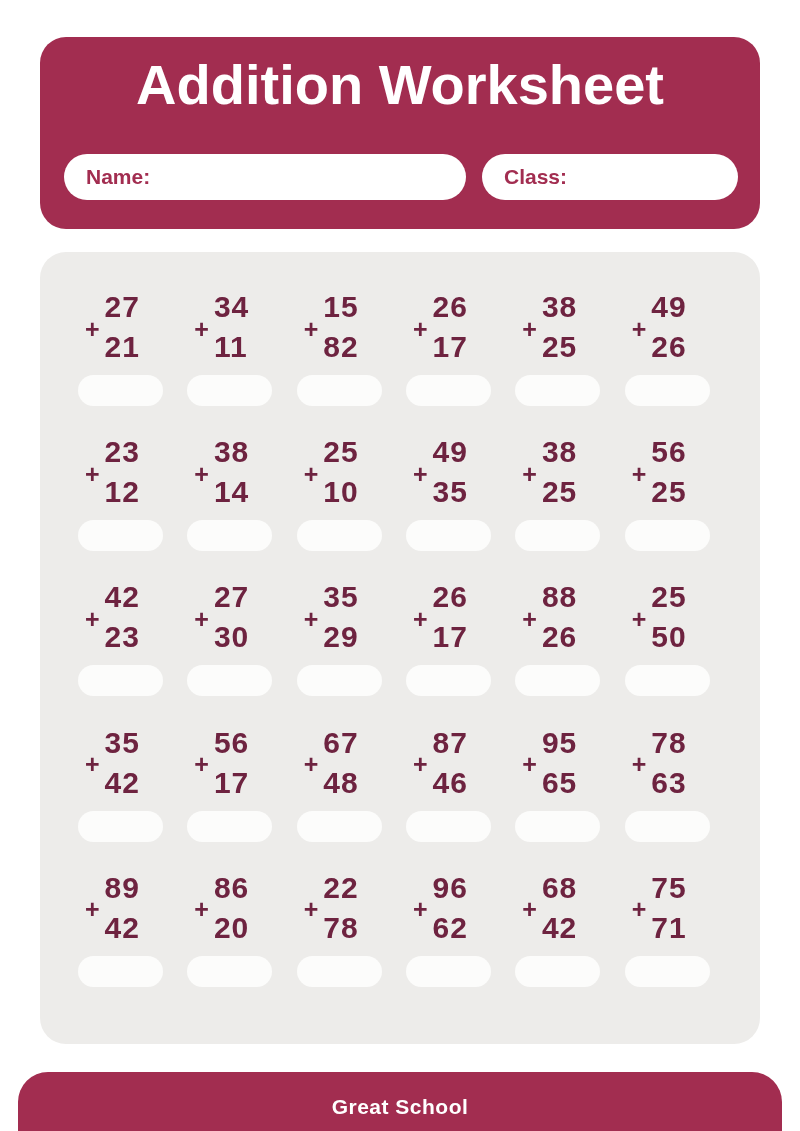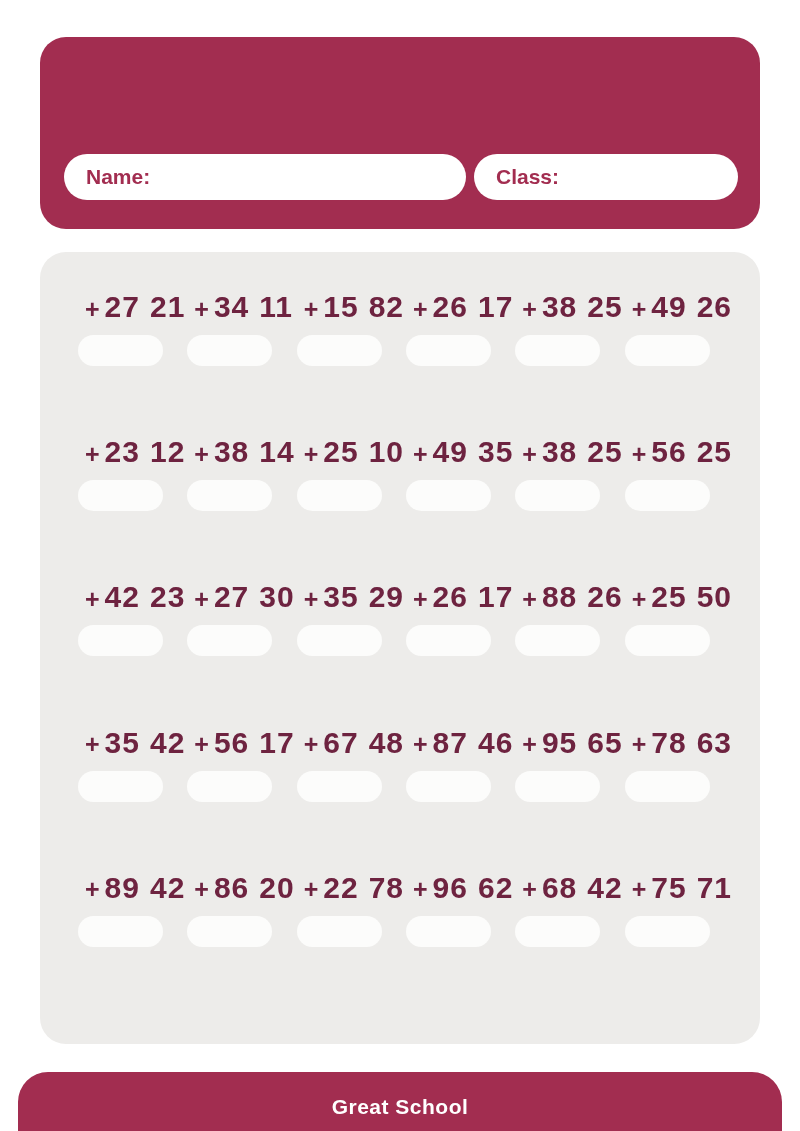--- a/index.html
+++ b/index.html
@@ -32,21 +32,21 @@
     color:#FFFFFF;
     font-size:56px;
     font-weight:bold;
     letter-spacing:0px;
     line-height:1.0;
   }
   .header-fields{
     position:absolute;
     left:24px; right:22px; top:117px;
     display:flex;
-    gap:8px;
+    gap:16px;
     text-align:center;
   }
   .field-pill{
     height:46px;
     background:#FFFFFF;
     border-radius:23px;
     display:flex;
     align-items:center;
     padding-left:22px;
   }
@@ -85,21 +85,21 @@
     margin-left:7px;
   }
   .plus{
     font-size:25px;
     font-weight:bold;
     color:var(--number-ink);
     transform:translateY(2px);
   }
   .nums{
     display:flex;
-    flex-direction:row;
+    flex-direction:column;
     gap:10px;
     font-size:30px;
     font-weight:bold;
     line-height:1;
     letter-spacing:1px;
     color:var(--number-ink);
   }
   .answer-box{
     margin-top:13px;
     width:85px;
@@ -123,20 +123,21 @@
     color:#FFFFFF;
     font-size:21px;
     font-weight:bold;
     letter-spacing:0.5px;
   }
 </style>
 </head>
 <body>
 
 <div class="header-card">
+  <h1 class="header-title">Addition Worksheet</h1>
   <div class="header-fields">
     <div class="field-pill name">
       <span class="field-label">Name:</span>
     </div>
     <div class="field-pill class">
       <span class="field-label">Class:</span>
     </div>
   </div>
 </div>
 

